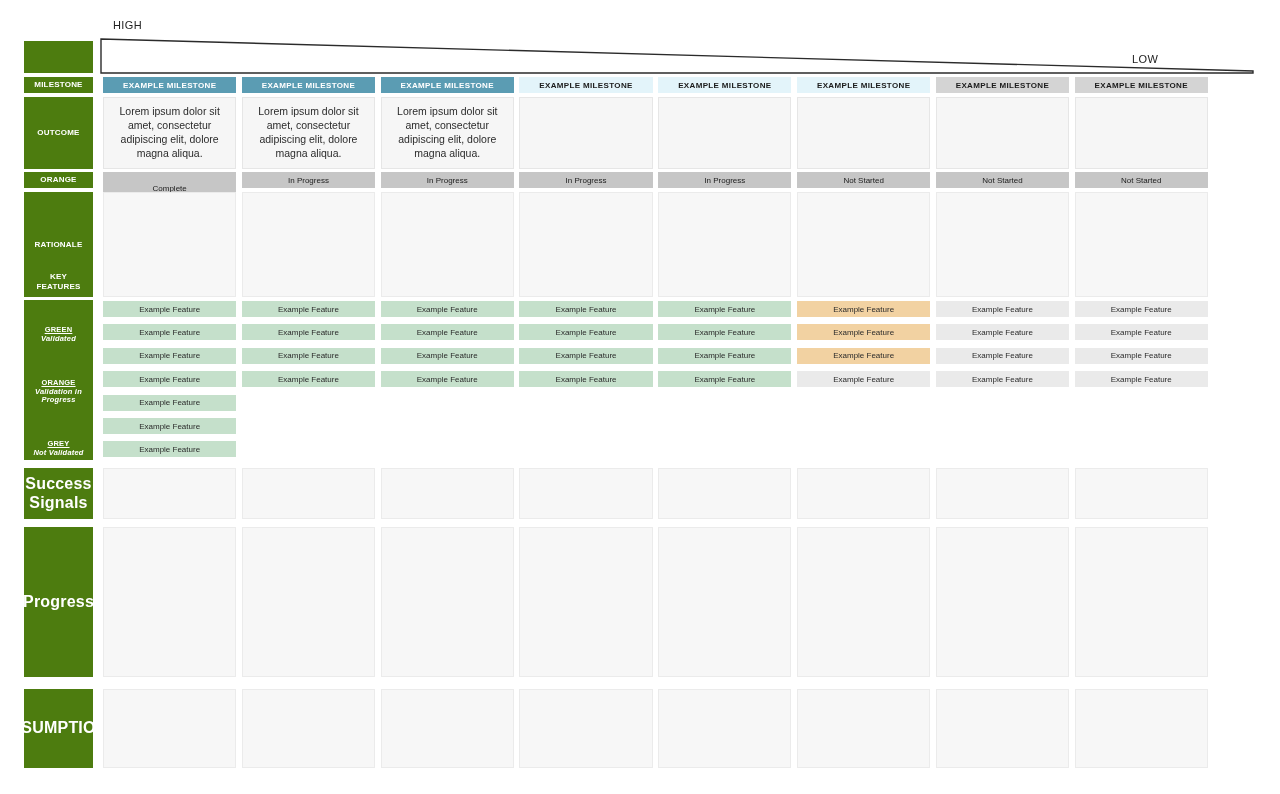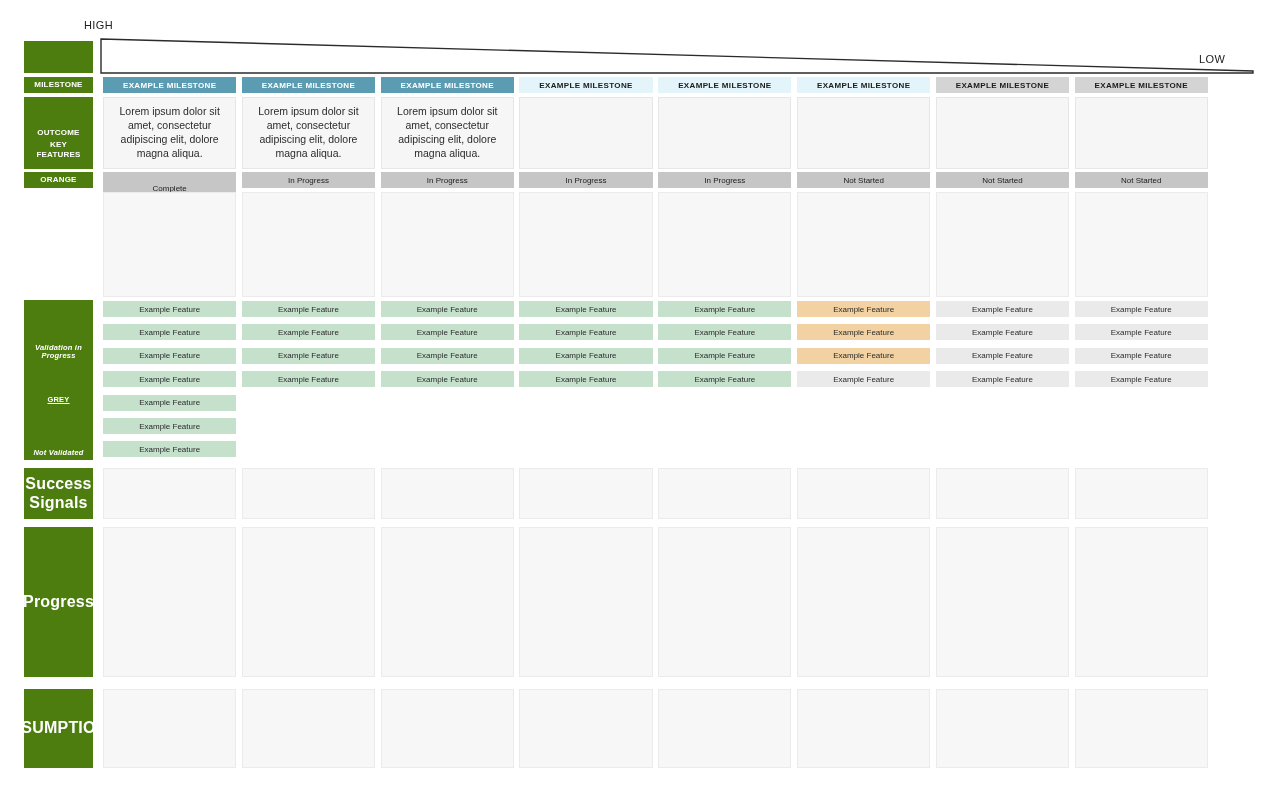--- a/index.html
+++ b/index.html
@@ -30,21 +30,21 @@
     text-align: center;
     font-weight: bold;
     letter-spacing: 0.2px;
     line-height: 1.18;
     padding: 2px 3px;
     gap: 30px;
   }
   .rowlabel .l1 { font-size: 8px; }
   .rowlabel .sub { font-size: 7.5px; margin-top: 5px; }
   .rowlabel .sub u { text-decoration: underline; font-weight: bold; display:block; }
-  .rowlabel .sub i { font-style: italic; font-weight: bold; display:block;margin-top:44px; }
+  .rowlabel .sub i { font-style: italic; font-weight: bold; display:block; }
 
   
   .tri-wrap { overflow: visible; }
   .axis-label {
     font-size: 11px;
     color: #222;
     letter-spacing: 0.4px;
   }
 
   
@@ -93,22 +93,22 @@
   }
   .f-green  { background: #c5e0cb; }
   .f-orange { background: #f2d2a2; }
   .f-grey   { background: #eaeaea; }
 </style>
 </head>
 <body>
 
 <div id="board">
 
-  <div class="abs axis-label" style="left:84px; top:19px;">HIGH</div>
-  <div class="abs axis-label" style="left:1199px; top:53px;">LOW</div>
+  <div class="abs axis-label" style="left:113px; top:19px;">HIGH</div>
+  <div class="abs axis-label" style="left:1132px; top:53px;">LOW</div>
 
   <svg class="abs tri-wrap" style="left:100px; top:38px;" width="1154" height="36" viewBox="0 0 1154 36">
     <polygon points="1,1 1153,33 1153,35 1,35" fill="#ffffff" stroke="#2b2b2b" stroke-width="1.4"></polygon>
   </svg>
 
   <div class="abs rowlabel" style="left:24px; top:41px; width:69px; height:32px;">
     <span class="l1">LEVEL OF</span>
     <span class="l1">CERTAINTY</span>
   </div>
 
@@ -117,20 +117,23 @@
   </div>
 
   <div class="abs rowlabel" style="left:24px; top:97px; width:69px; height:72px;">
     <span class="l1">OUTCOME</span>
   </div>
 
   <div class="abs rowlabel" style="left:24px; top:172px; width:69px; height:16px;">
     <span class="l1">ORANGE</span>
   </div>
 
+  <div class="abs rowlabel" style="left:24px; top:192px; width:69px; height:105px;">
+    <span class="l1">RATIONALE</span>
+  </div>
 
   <div class="abs rowlabel" style="left:24px; top:300px; width:69px; height:160px; justify-content:flex-end; padding-top:26px;">
     <span class="l1">KEY FEATURES</span>
     <span class="sub">
       <u>GREEN</u>
       <i>Validated</i>
     </span>
     <span class="sub">
       <u>ORANGE</u>
       <i>Validation in Progress</i>

